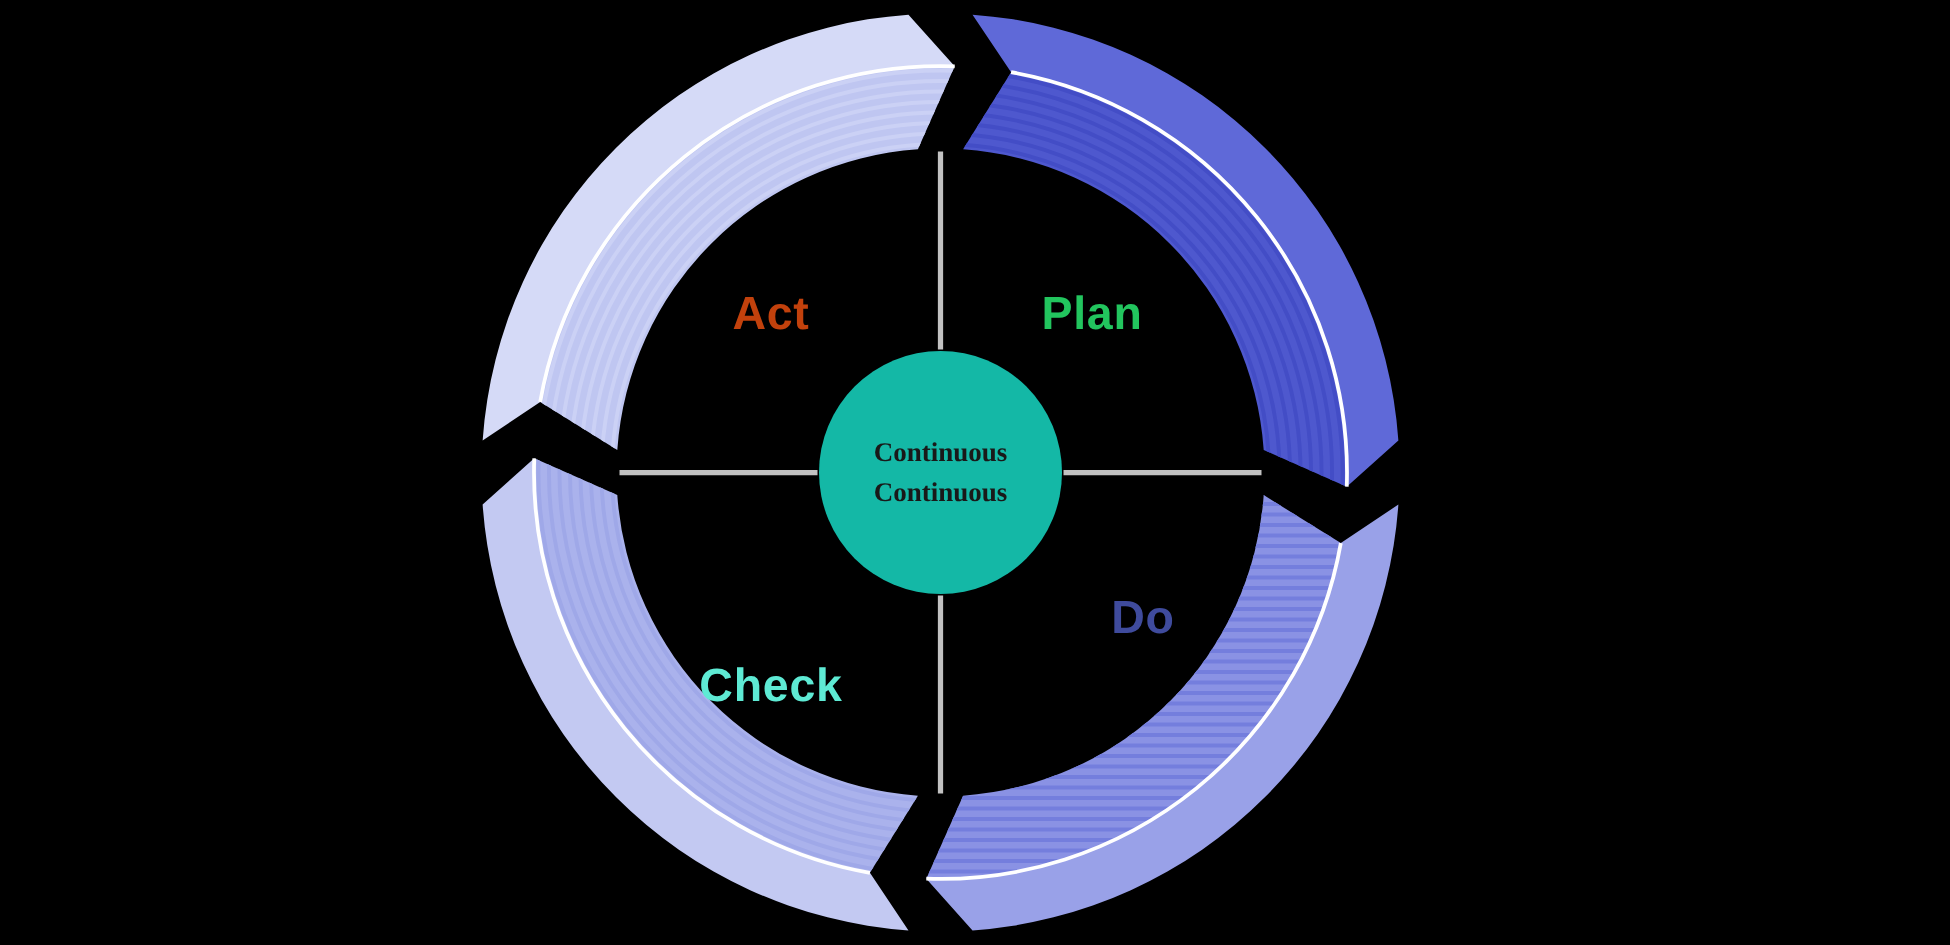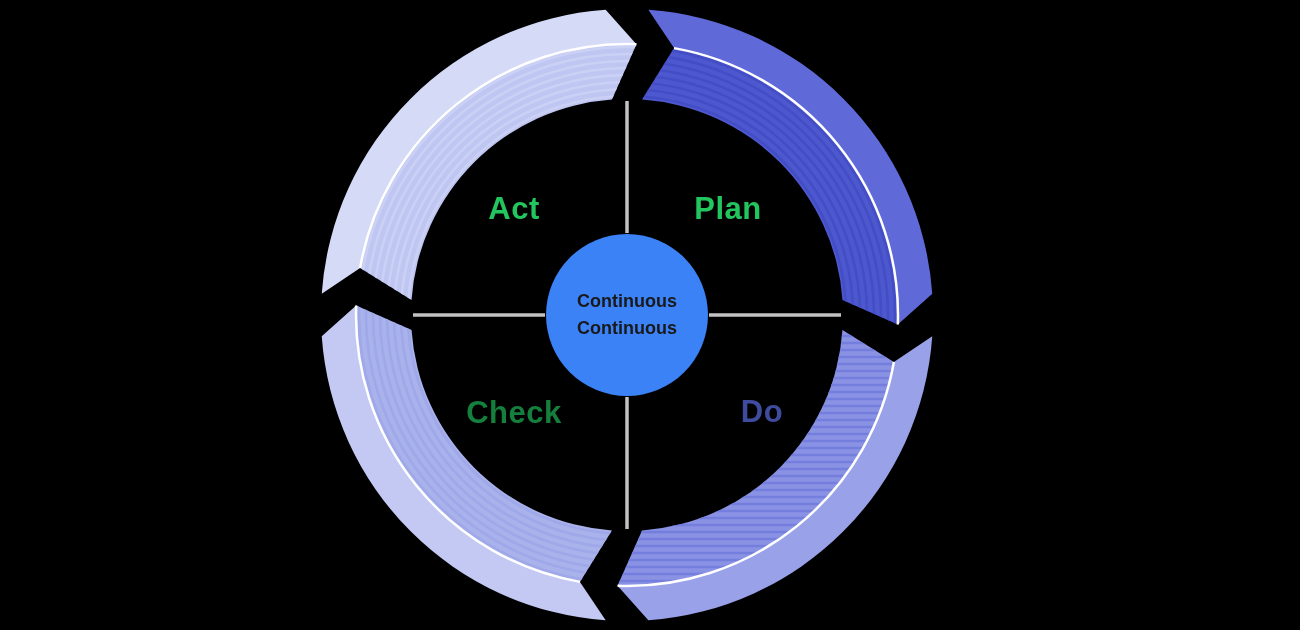--- a/index.html
+++ b/index.html
@@ -134,20 +134,20 @@
           <path d="M 366.04 310.44 A 261 261 0 0 1 649.75 54.99" fill="none" stroke="#cbd1f5" stroke-width="2.6"></path>
           <path d="M 359.04 310.32 A 268 268 0 0 1 650.36 48.02" fill="none" stroke="#cbd1f5" stroke-width="2.6"></path>
         </g>
         <path d="M 321.75 293.65 A 306 306 0 0 1 605.65 9.75 L 636.46 44.17 A 271 271 0 0 0 360.12 267.94 Z" fill="#d5daf7"></path>
         <path d="M 360.12 267.94 A 271 271 0 0 1 636.46 44.17" fill="none" stroke="#ffffff" stroke-width="2.5"></path>
       </g>
     </svg>
 
   <div class="qlabel plan" style="color: #22c55e;">Plan</div>
   <div class="qlabel do" style="color: rgb(63, 75, 157);">Do</div>
-  <div class="qlabel check" style="color: #15803d;">Check</div>
-  <div class="qlabel act" style="color: #22c55e;">Act</div>
+  <div class="qlabel check" style="color: #5eead4; margin-top: 44px;">Check</div>
+  <div class="qlabel act" style="color: #c2410c;">Act</div>
 
-  <div class="center-circle" style="background: #3b82f6; color: rgb(25, 25, 25);">
+  <div class="center-circle" style="background: #14b8a6; color: rgb(25, 25, 25); font-family: Liberation Serif, serif;">
     <div>Continuous</div>
     <div>Continuous</div>
   </div>
 </div>
 
 </body></html>

